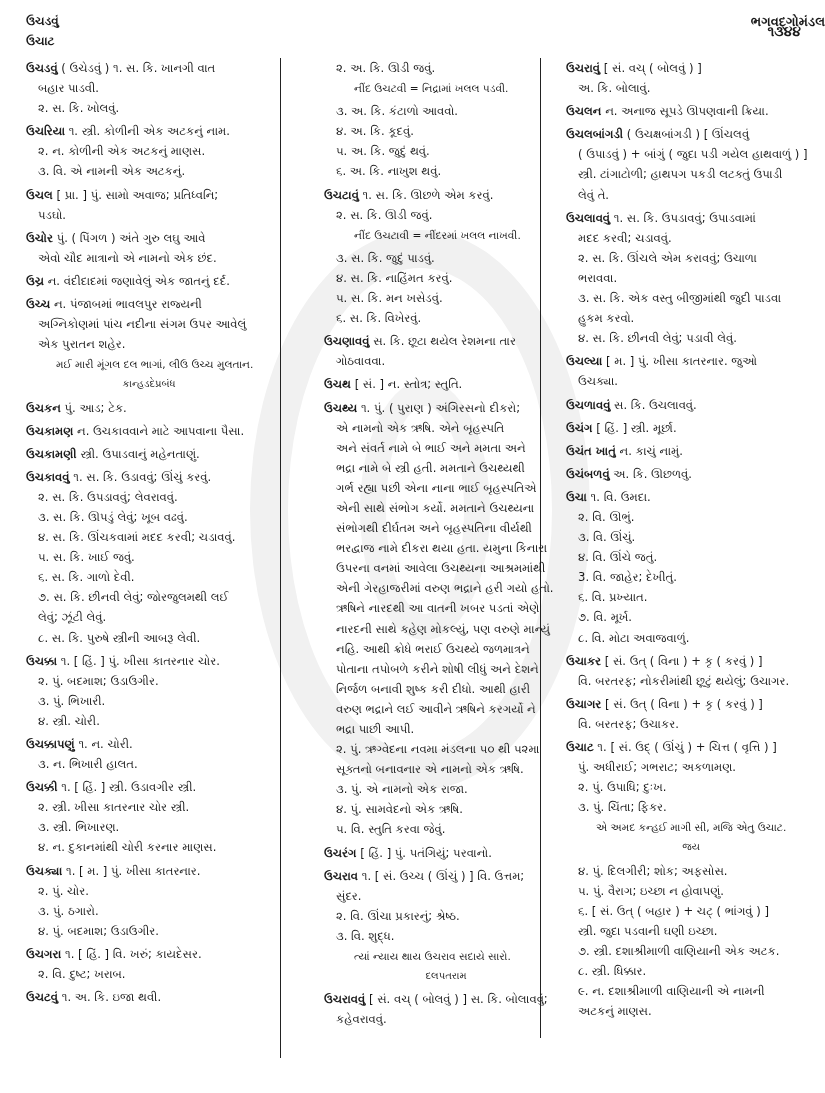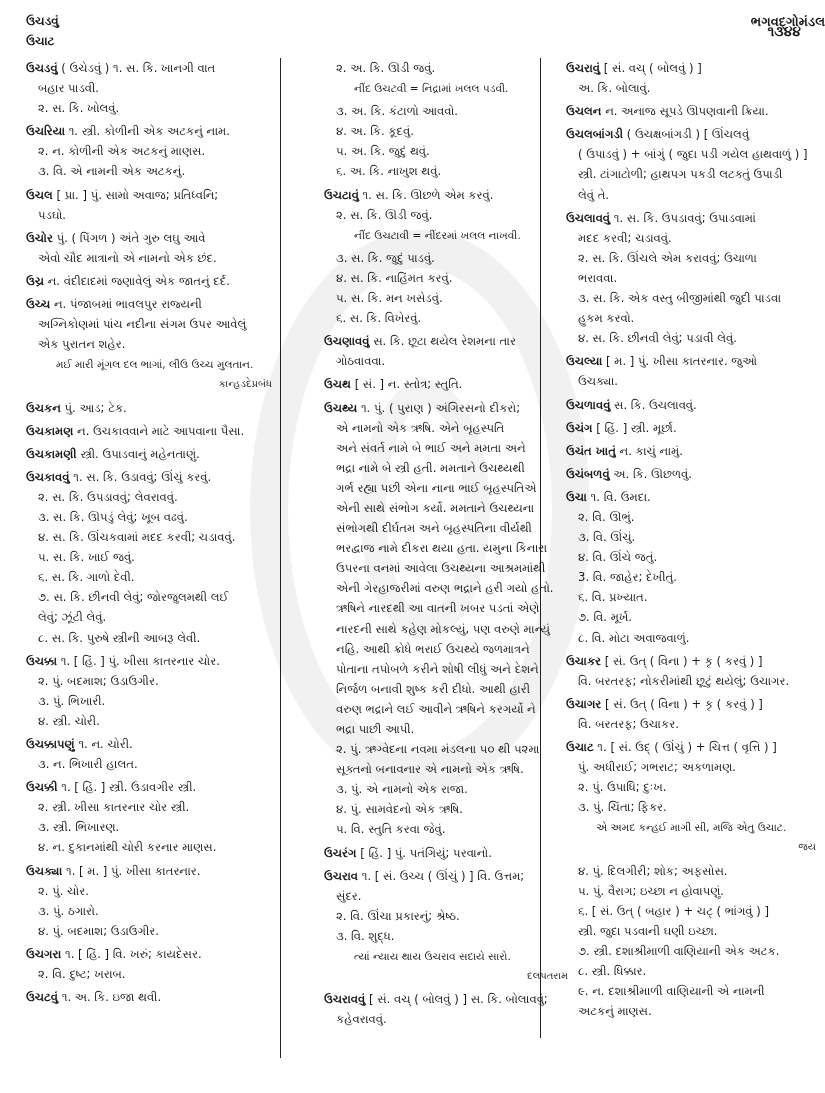--- a/index.html
+++ b/index.html
@@ -34,21 +34,21 @@
     .col-3 { left: 566px; width: 256px; }
     .rule { position: absolute; top: 58px; width: 1px; background: #222; z-index: 1; }
     .rule-1 { left: 280px; height: 1000px; }
     .rule-2 { left: 540px; height: 980px; }
 
     .entry { margin: 0 0 3px 0; text-align: justify; }
     .entry .hw { font-weight: bold; }
     .line { margin: 0; padding-left: 12px; }
     .cont { padding-left: 12px; }
     .quote { padding-left: 30px; font-size: 10.6px; }
-    .source { text-align: right; font-size: 10px; padding-right: 6px; }
+    .source { text-align: center; font-size: 10px; padding-right: 6px; }
   </style>
 </head>
 <body>
 
 <div class="watermark"></div>
 <div class="watermark2"></div>
 
 <div class="header">
   <div class="guide-top">ઉચડવું</div>
   <div class="guide-bottom">ઉચાટ</div>

